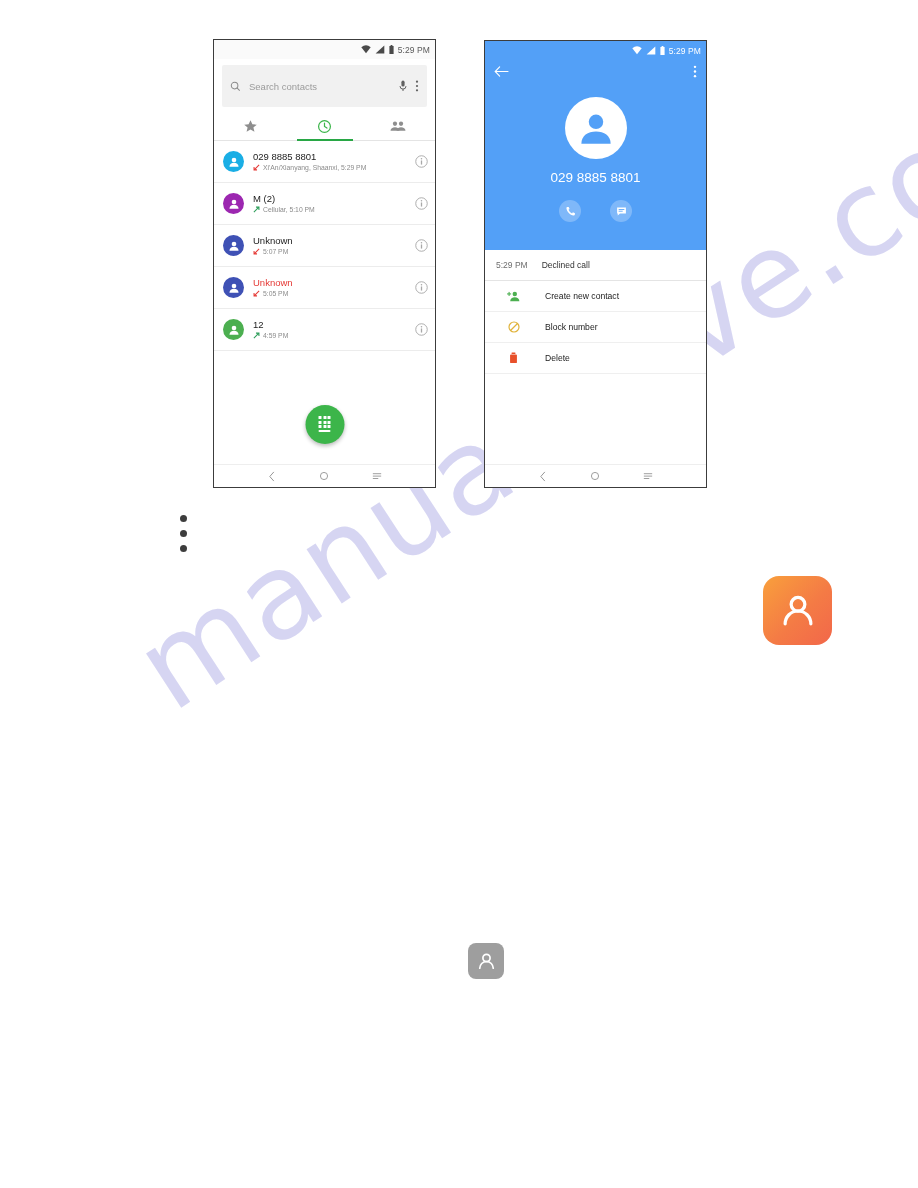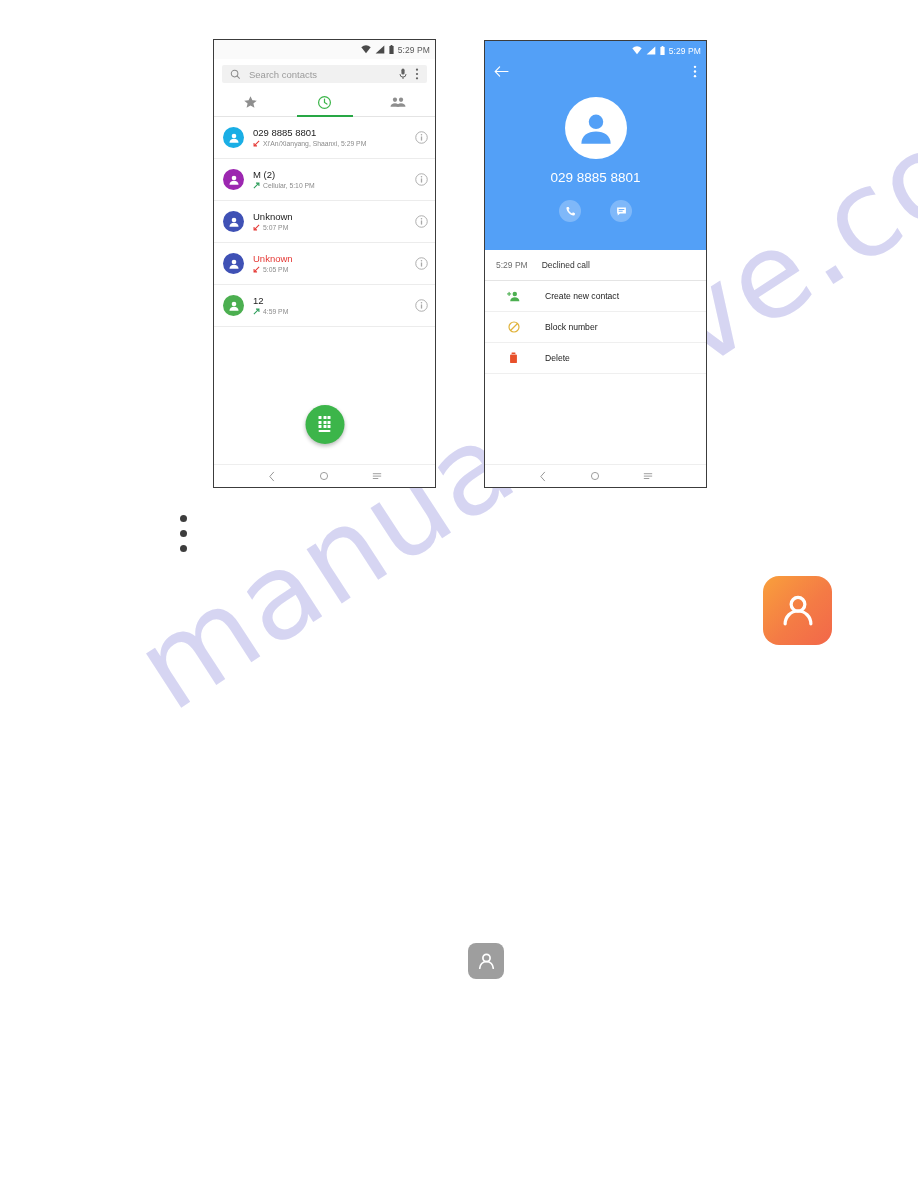--- a/index.html
+++ b/index.html
@@ -52,21 +52,21 @@
     gap:4px;
   }
   .statusbar.blue { background:#53a0f7; }
   .sb-time { font-size:8.5px; color:#5a5a5a; letter-spacing:.1px; }
   .statusbar.blue .sb-time { color:#ffffff; }
   .sb-ico { display:block; }
 
   
   .searchbar {
     margin:6px 8px 0 8px;
-    height:18px;
+    height:42px;
     background:#f1f1f1;
     border-radius:2px;
     display:flex; align-items:center;
     padding:0 8px;
     gap:8px;
   }
   .search-placeholder {
     flex:1;
     font-size:9.5px;
     color:#9b9b9b;

